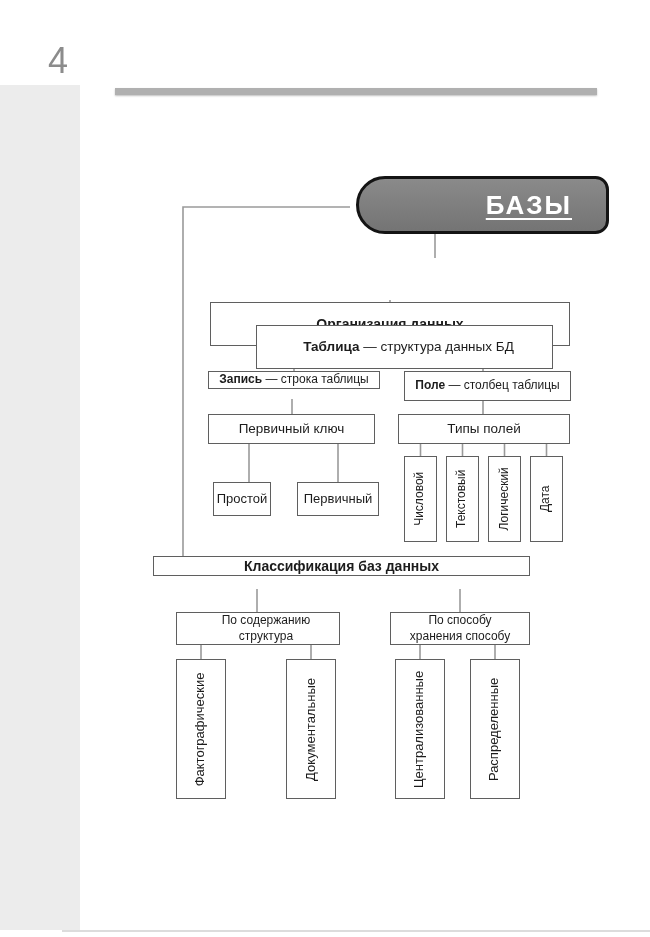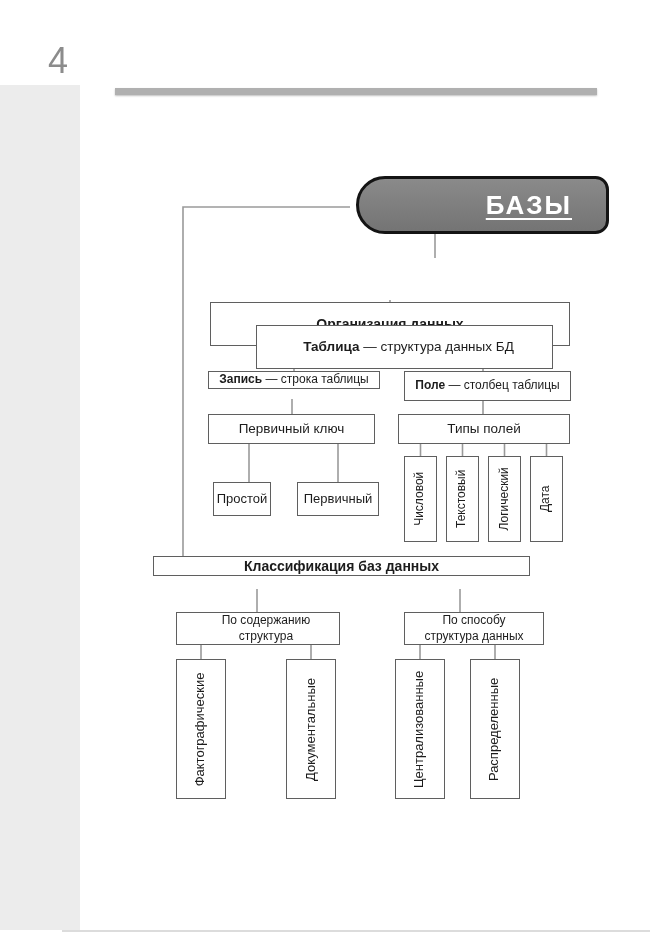--- a/index.html
+++ b/index.html
@@ -117,23 +117,23 @@
   </div>
 
   <div class="box f14" style="left:153px;top:556px;width:377px;height:20px;">
     <span class="bold">Классификация баз данных</span>
   </div>
 
   <div class="box f12" style="left:176px;top:612px;width:164px;height:33px;padding-left:16px;">
     <span>По содержанию</span>
     <span>структура</span>
   </div>
-  <div class="box f12" style="left:404px;top:612px;width:140px;height:33px;">
+  <div class="box f12" style="left:390px;top:612px;width:140px;height:33px;">
     <span>По способу</span>
-    <span>структура данных</span>
+    <span>хранения способу</span>
   </div>
 
   <div class="box vbox f13" style="left:176px;top:659px;width:50px;height:140px;">
     <span class="vtext">Фактографические</span>
   </div>
   <div class="box vbox f13" style="left:286px;top:659px;width:50px;height:140px;">
     <span class="vtext">Документальные</span>
   </div>
   <div class="box vbox f13" style="left:395px;top:659px;width:50px;height:140px;">
     <span class="vtext">Централизованные</span>

